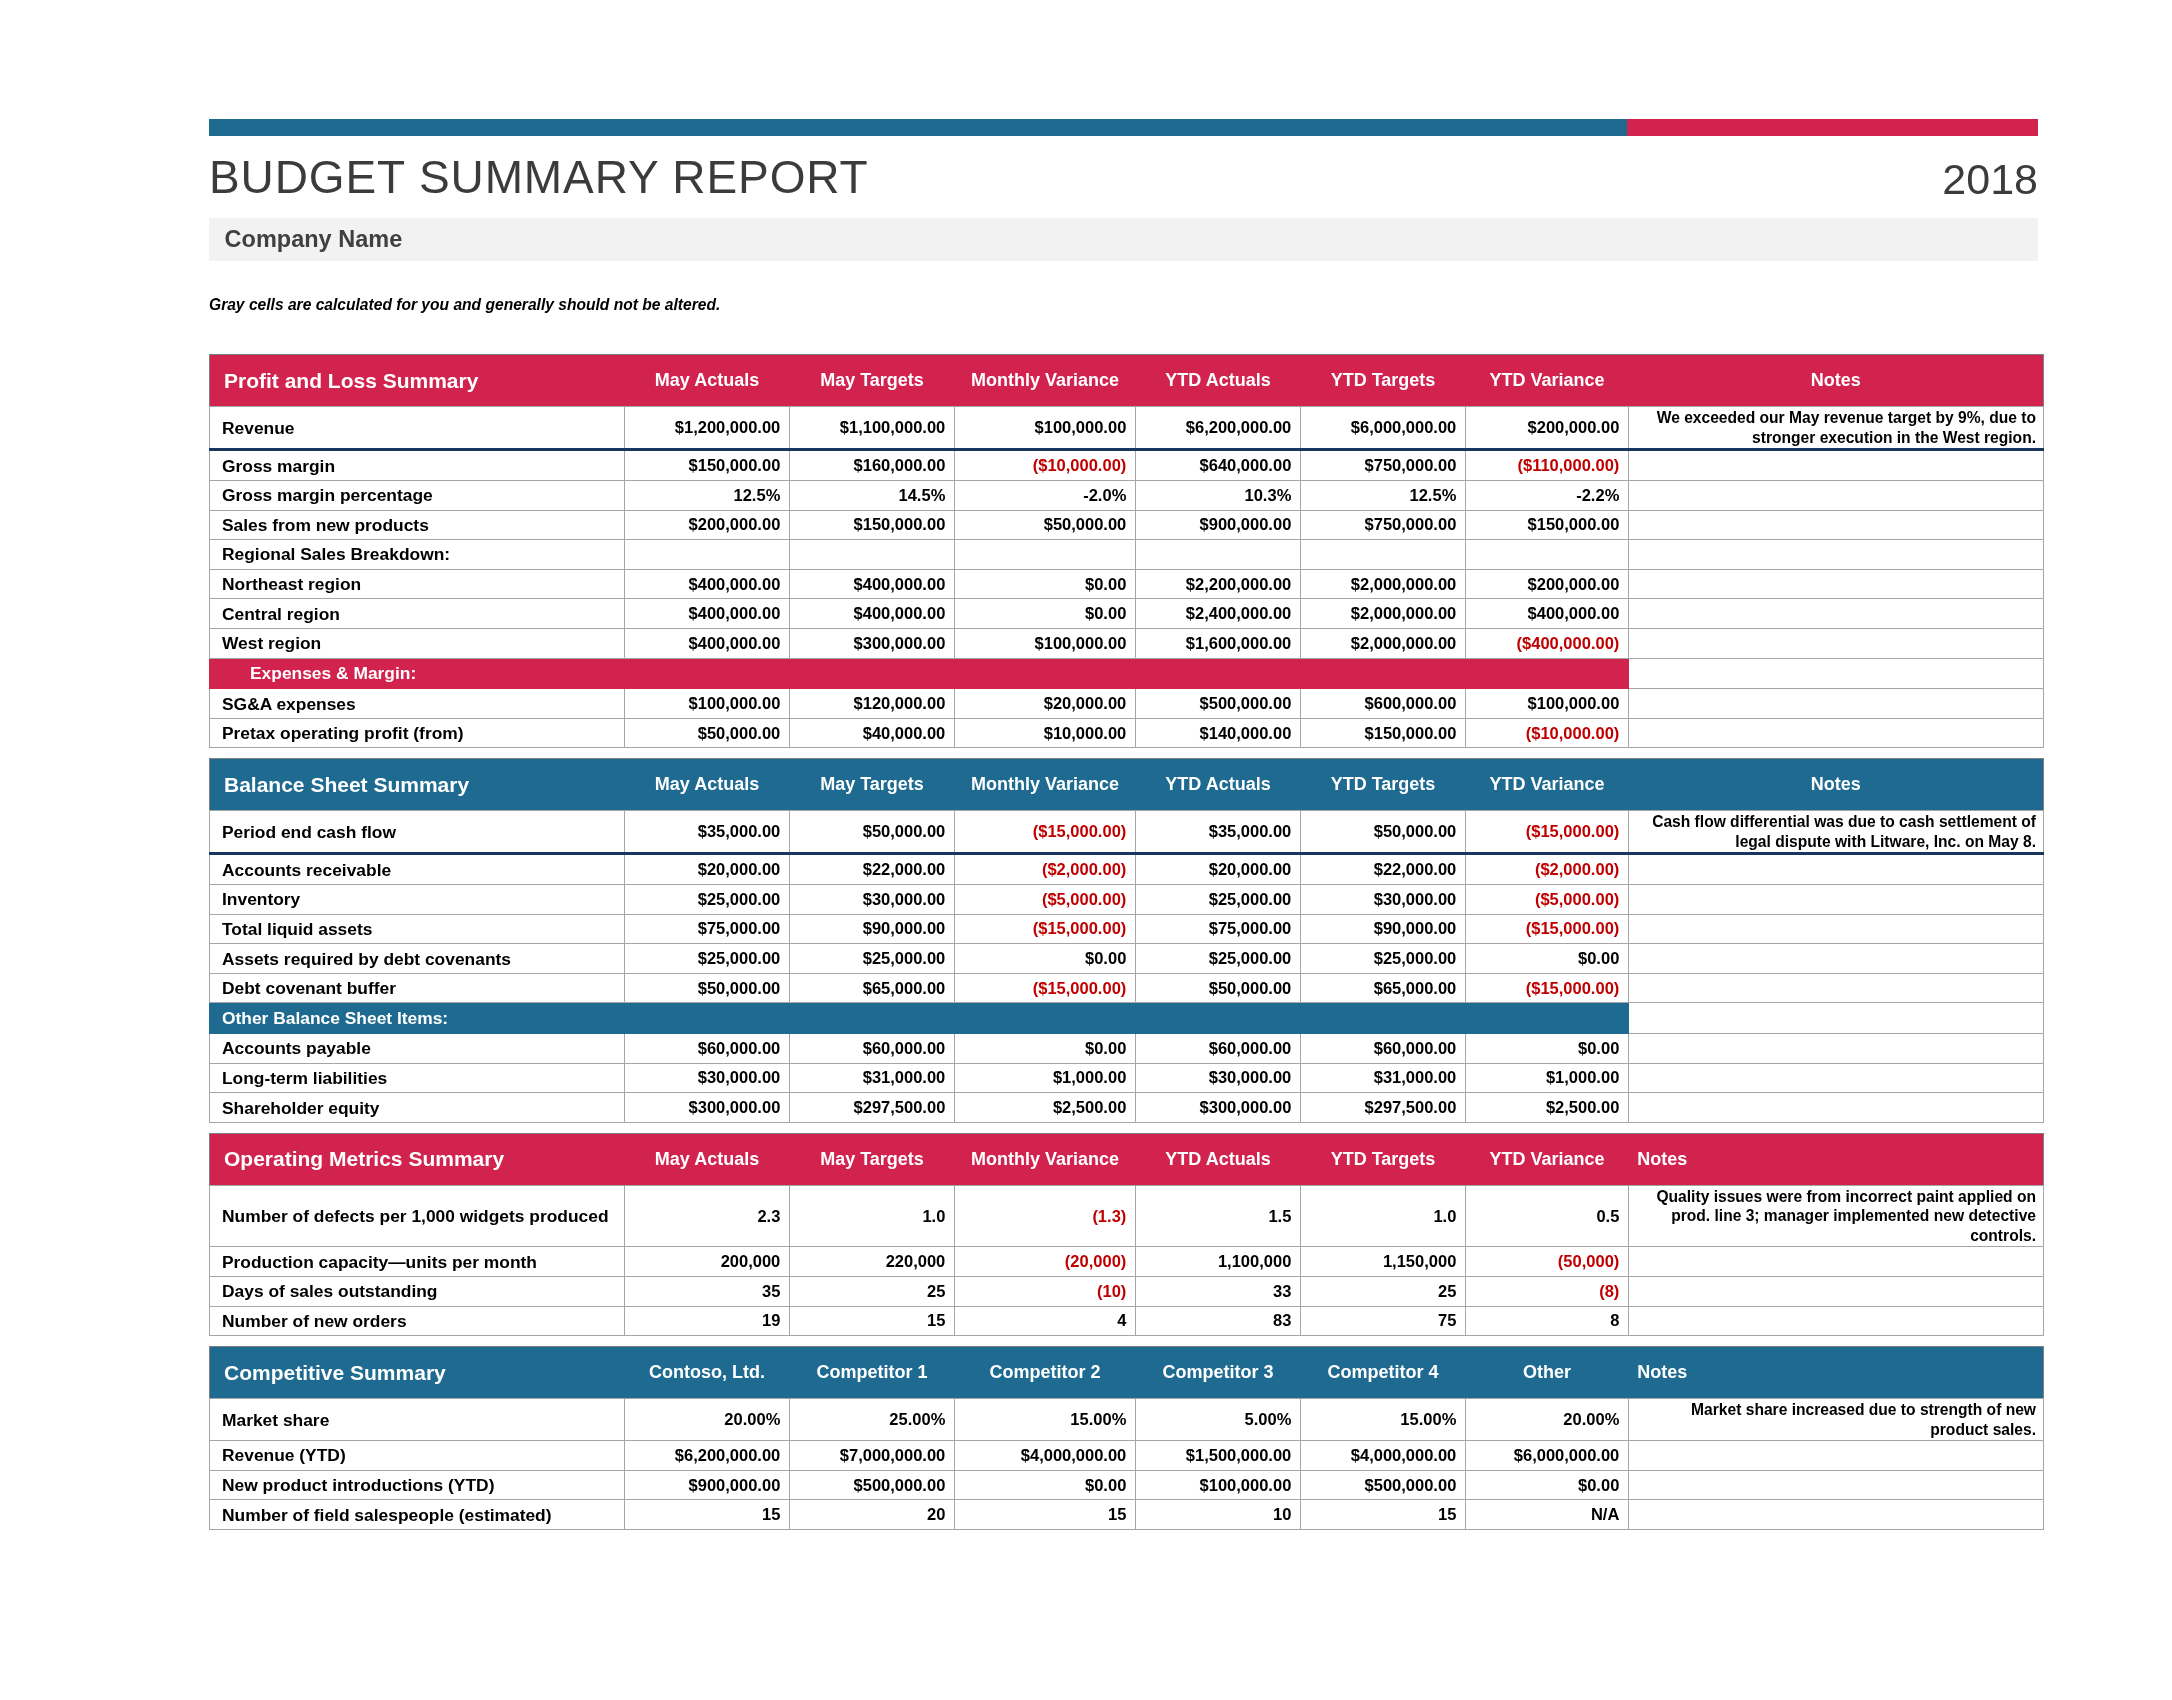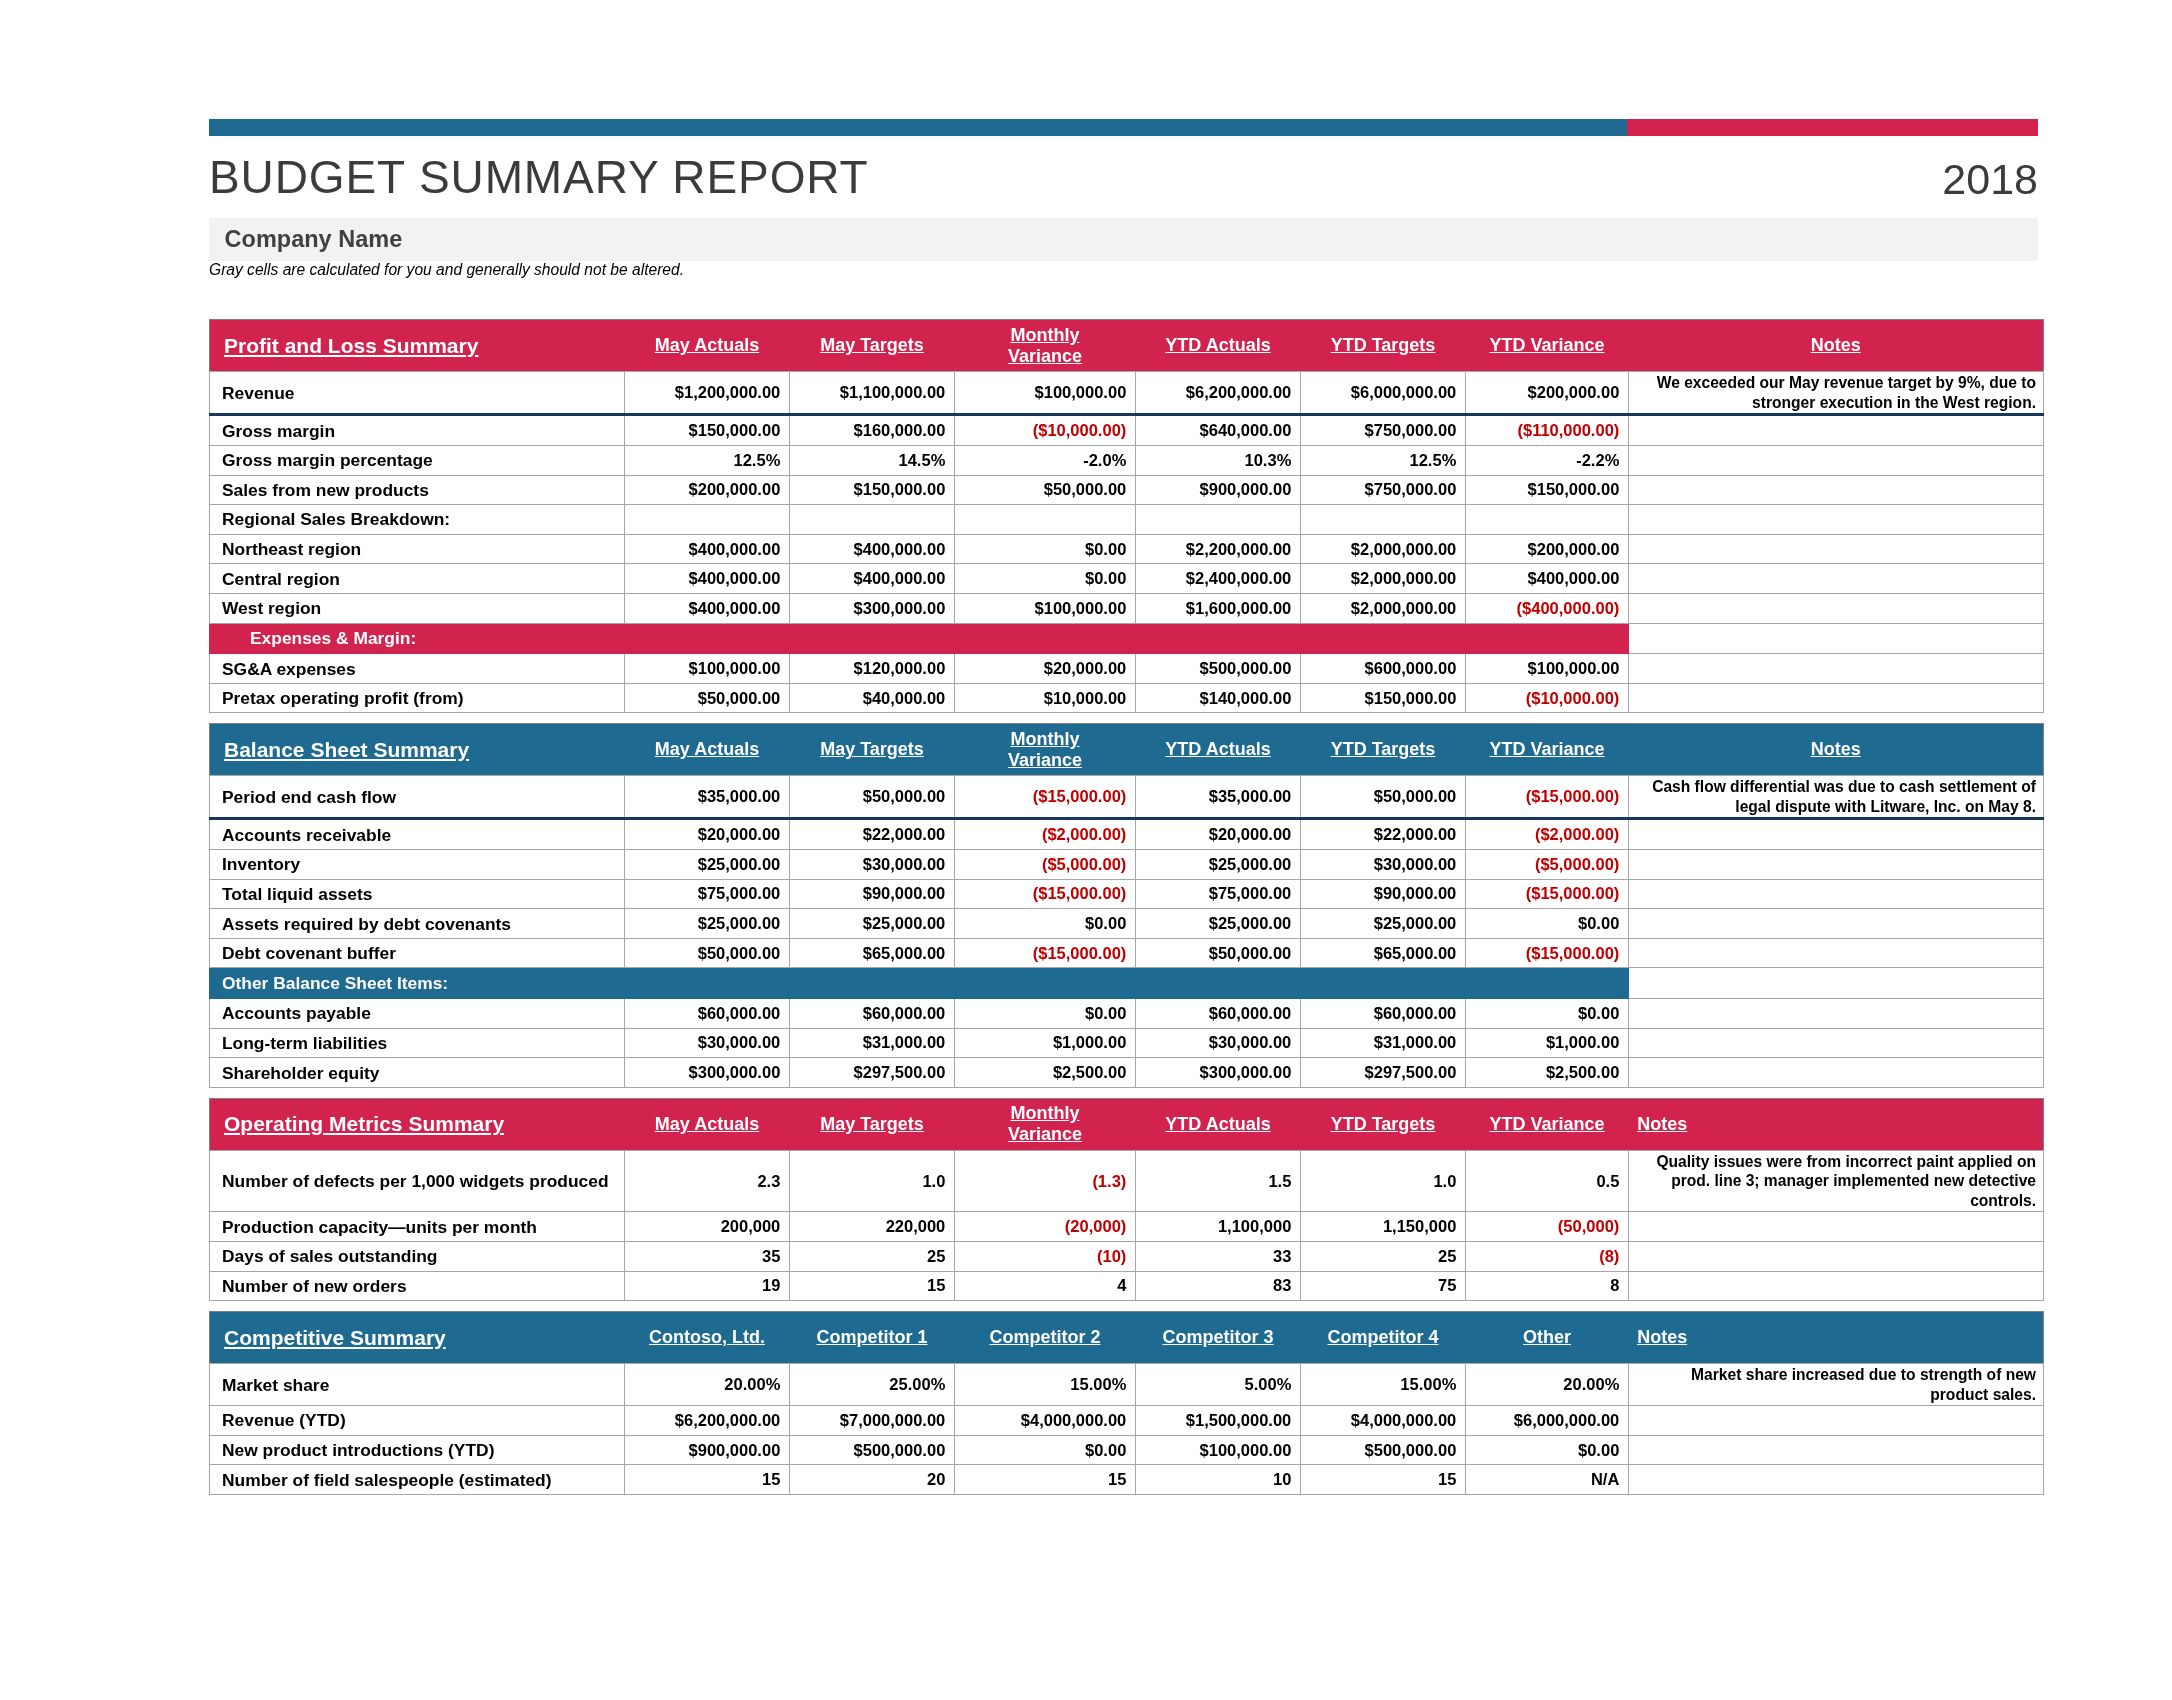--- a/index.html
+++ b/index.html
@@ -25,38 +25,38 @@
 
   .title-row { display: flex; justify-content: space-between; align-items: flex-end; margin-top: 14px; }
   .title-row h1 { font-size: 46px; font-weight: 400; color: #3b3b3b; letter-spacing: 0.9px; }
   .year { font-size: 43px; font-weight: 400; color: #3b3b3b; }
 
   .company-band {
     margin-top: 14px; background: var(--band); height: 43px;
     display: flex; align-items: center; padding-left: 15.6px;
     font-size: 23.5px; font-weight: bold; color: #404040;
   }
-  .gray-note { font-size: 15.6px; font-style: italic; font-weight: normal; color: #000; }
+  .gray-note { margin-top: 35px; font-size: 15.6px; font-style: italic; font-weight: bold; color: #000; }
 
   #tables .report-table { margin-top: 10px; }
   #tables .report-table:first-child { margin-top: 40px; }
 
   .report-table {
     width: 1835px; table-layout: fixed; border-collapse: collapse;
     border: 1.7px solid #7f7f7f;
   }
   col.c-label { width: 415px; }
   col.c-num   { width: 165px; }
   col.c-var   { width: 181px; }
   col.c-num2  { width: 163px; }
   col.c-notes { }
 
   thead th {
     height: 52px; color: #fff; font-size: 18px; font-weight: bold;
-    text-align: center; vertical-align: middle; padding: 0 21px; border: none; text-decoration: underline;
+    text-align: center; vertical-align: middle; padding: 0 10px; border: none;
   }
   th.t-title { text-align: left; font-size: 21px; padding-left: 14px; }
   th.left { text-align: left; padding-left: 8.7px; }
   .accent-pink thead th { background: var(--pink); }
   .accent-blue thead th { background: var(--blue); }
 
   tbody td { border: 0.9px solid #a6a6a6; background: #fff; vertical-align: middle; }
   .row-data td, .row-subheader td { height: 29px; }
 
   .label-cell {

